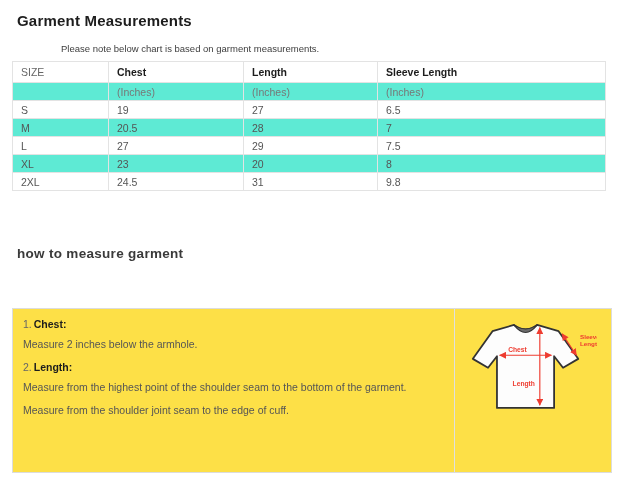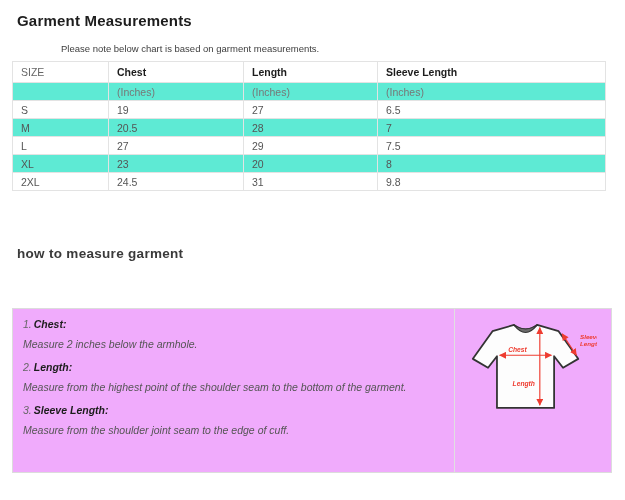--- a/index.html
+++ b/index.html
@@ -32,21 +32,21 @@
   .col-bold { font-weight: 700 !important; color: #1d1d1d !important; }
   .col-size { color: #666666 !important; }
   tr.shaded td { background: #5eead4; }
   tr.units td { color: #777777; }
   .howto-heading {
     position: absolute; left: 17px; top: 246px;
     font-size: 13.5px; font-weight: 700; color: #3a3a3a; letter-spacing: .3px;
   }
   .measure-box {
     position: absolute; left: 12px; top: 308px; width: 600px; height: 165px;
-    border: 1px solid #dcdcdc; background: #f0abfc; display: flex; font-style: italic;
+    border: 1px solid #dcdcdc; background: #fde047; display: flex;
   }
   .steps { flex: 1 1 auto; padding: 9px 10px; }
   .step { margin-bottom: 10px; }
   .step-title { font-size: 10.5px; line-height: 13px; }
   .step-num { color: #666666; margin-right: 2px; }
   .step-label { color: #1d1d1d; font-weight: 700; }
   .step-desc { color: #555555; font-size: 10.5px; line-height: 13px; margin-top: 7px; }
   .diagram-cell {
     flex: 0 0 auto; width: 157px;
     border-left: 1px solid #e0e0e0;
@@ -124,23 +124,20 @@
       </div>
       <div class="step-desc">Measure 2 inches below the armhole.</div>
     </div>
     <div class="step">
       <div class="step-title">
         <span class="step-num">2.</span><span class="step-label">Length:</span>
       </div>
       <div class="step-desc">Measure from the highest point of the shoulder seam to the bottom of the garment.</div>
     </div>
     <div class="step">
-      <div class="step-title">
-        <span class="step-num">3.</span><span class="step-label">Sleeve Length:</span>
-      </div>
       <div class="step-desc">Measure from the shoulder joint seam to the edge of cuff.</div>
     </div>
   </div>
 
   <div class="diagram-cell">
     <svg width="134" height="100" viewBox="0 0 150 112" xmlns="http://www.w3.org/2000/svg">
       <defs>
         <marker id="mEnd" markerWidth="7" markerHeight="7" refX="5.5" refY="3" orient="auto">
           <path d="M0,0 L6,3 L0,6 Z" fill="#ee3c30"></path>
         </marker>

